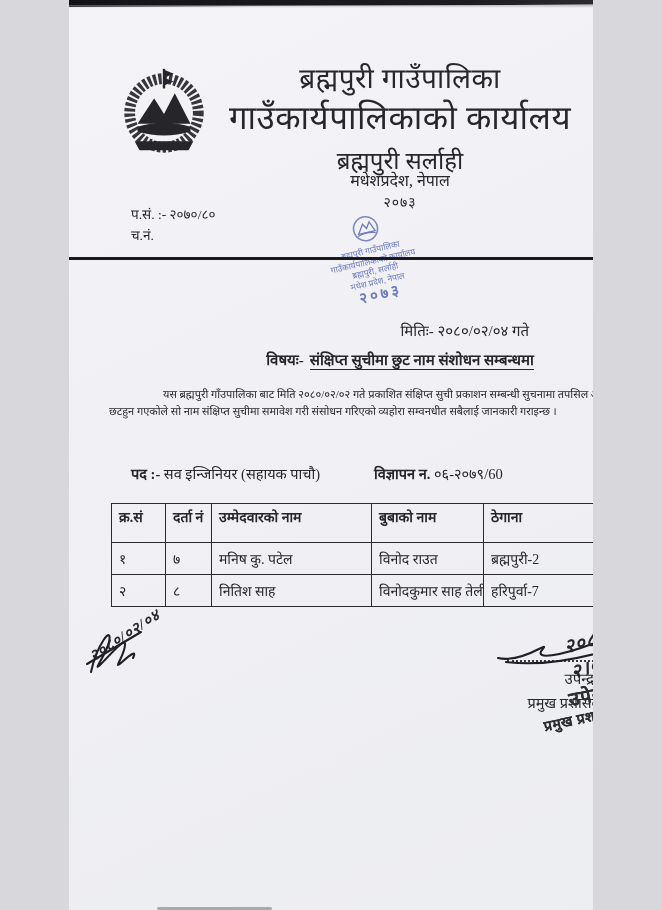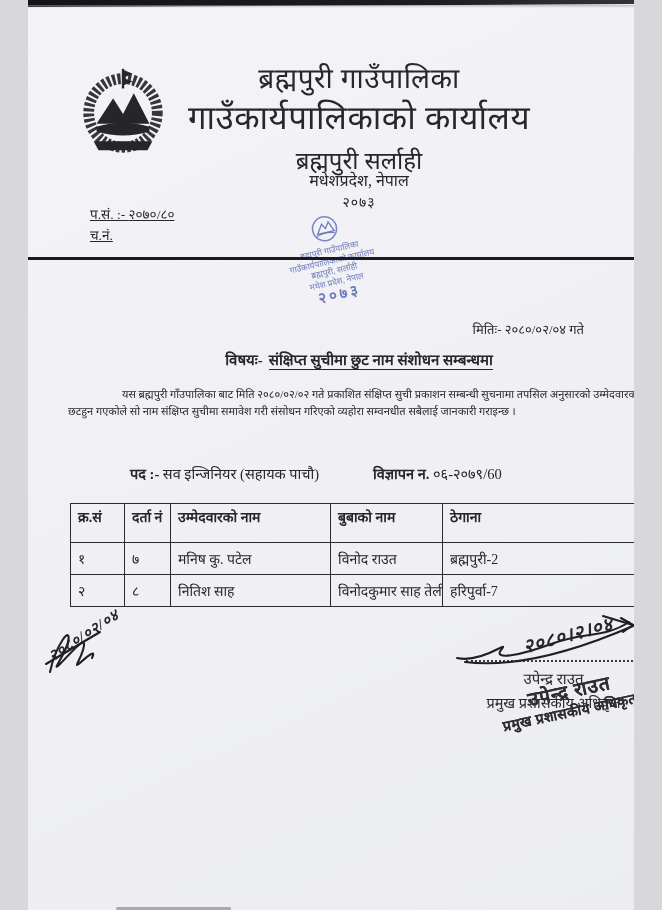--- a/index.html
+++ b/index.html
@@ -1,56 +1,56 @@
 <!DOCTYPE html>
 <html><head>
 <meta charset="utf-8">
 <style>
   html,body{margin:0;padding:0;background:#d8d8dc;}
   .paper{
-    position:relative;width:606px;height:910px;margin:0 auto;overflow:hidden;
+    position:relative;width:524px;height:910px;margin:0 auto;overflow:hidden;
     background:linear-gradient(155deg,#f4f4f8 0%,#f0f0f4 55%,#ecedf1 100%);
     font-family:"Liberation Serif","DejaVu Serif",serif;
     color:#26262b;
   }
   .abs{position:absolute;}
   
   .scan-top{left:0;top:0;width:662px;height:7px;
     background:linear-gradient(90deg,#141416 0%,#1d1d20 60%,#3a3a40 100%);
     clip-path:polygon(0 0,100% 0,100% 55%,0 100%);}
   .scan-top-shadow{left:0;top:5px;width:662px;height:3px;background:linear-gradient(#9a9aa2,transparent);opacity:.6;}
   .scan-bottom-smudge{left:88px;bottom:0;width:115px;height:3px;background:#56565c;opacity:.45;border-radius:2px;}
   
   .emblem{left:46px;top:60px;width:98px;height:100px;}
   .h-center{left:0;width:662px;text-align:center;}
   .title1{top:58px;font-size:28px;letter-spacing:.5px;}
   .title2{top:94px;font-size:33px;letter-spacing:.5px;}
   .addr1{top:143px;font-size:24px;}
   .addr2{top:169px;font-size:16px;}
   .year{top:192px;font-size:14px;letter-spacing:1px;}
   
-  .refblock{left:62px;top:204px;font-size:13.5px;line-height:21px;text-decoration:underline;}
+  .refblock{left:62px;top:204px;font-size:13.5px;line-height:21px;}
   
   .seal{left:233px;top:213px;width:140px;text-align:center;color:#4e5fb0;opacity:.8;
     transform:rotate(-13deg);z-index:2;line-height:10.5px;}
   .seal svg{display:block;margin:0 auto 2px auto;}
   .seal .sline{font-size:8.5px;}
   .seal .syear{font-size:15px;font-weight:bold;letter-spacing:3px;margin-top:3px;}
   
   .rule{left:0;top:257px;width:658px;height:3px;background:#1a1a1d;z-index:3;}
   
-  .dateline{right:50px;top:320px;font-size:13px;}
+  .dateline{right:64px;top:320px;font-size:15px;}
   .subject{left:0;top:349px;width:662px;text-align:center;font-size:15px;font-weight:bold;}
   .subject .u{border-bottom:1.6px solid #26262b;padding-bottom:1px;margin-left:6px;}
   
   .bodytext{left:40px;top:386px;width:590px;font-size:11px;line-height:17px;
     text-align:justify;text-indent:54px;}
   
   .postline{left:62px;top:463px;width:570px;font-size:14.5px;}
-  .postline b{font-weight:bold;margin-left:40px;}
+  .postline b{font-weight:bold;}
   .advert{position:absolute;left:243px;top:0;}
   
   table.cand{position:absolute;left:42px;top:503px;width:590px;border-collapse:collapse;
     font-size:14px;table-layout:fixed;}
   table.cand th,table.cand td{border:1.8px solid #2a2a2f;padding:3px 7px;text-align:left;
     font-weight:normal;overflow:hidden;white-space:nowrap;}
   table.cand th{height:32px;vertical-align:top;font-weight:bold;}
   table.cand td{height:25px;vertical-align:middle;}
   
   .sig-svg path{fill:none;stroke:#1f1f26;stroke-width:2.1;stroke-linecap:round;}

